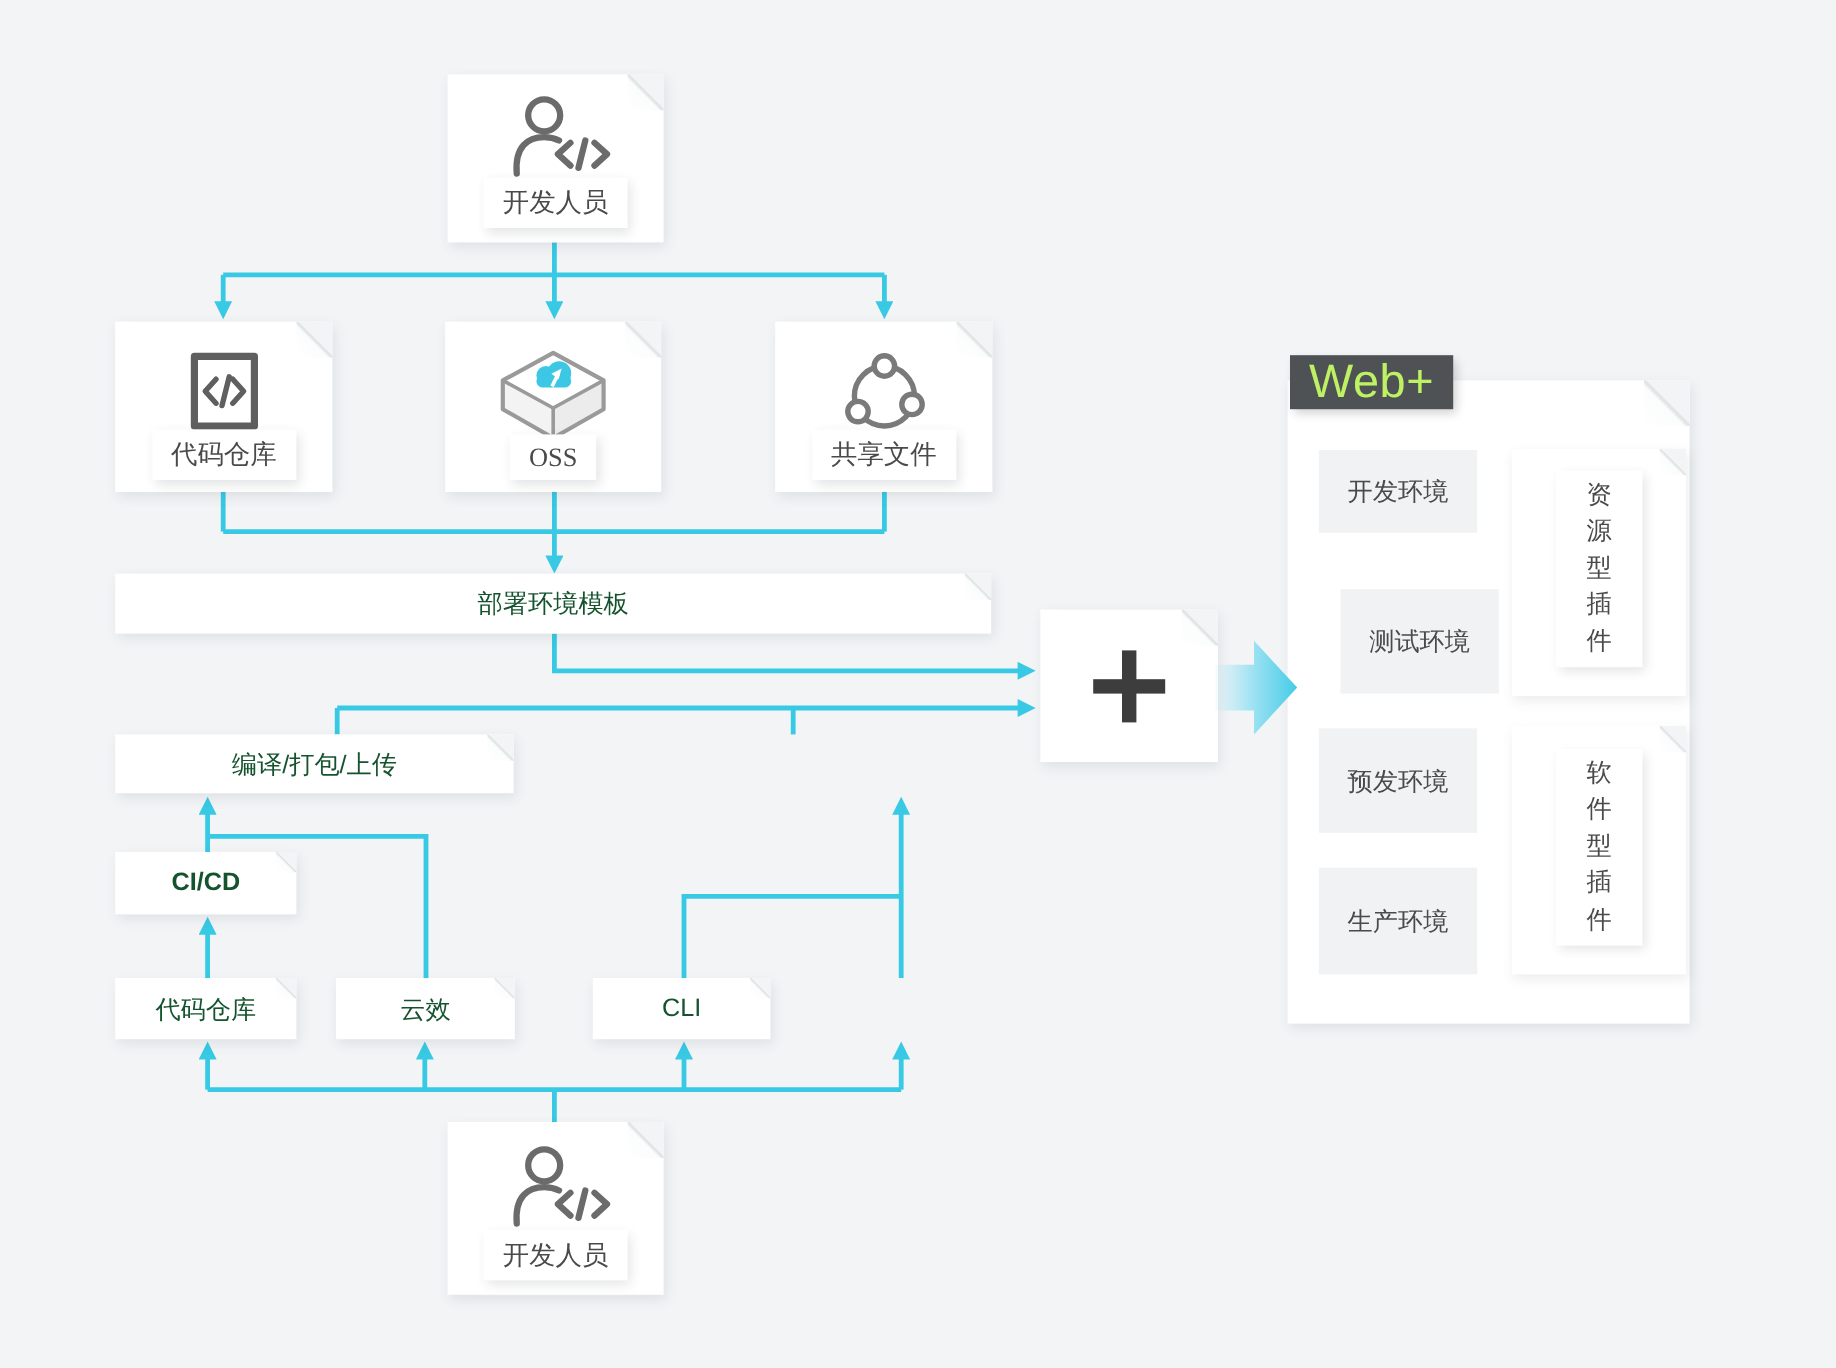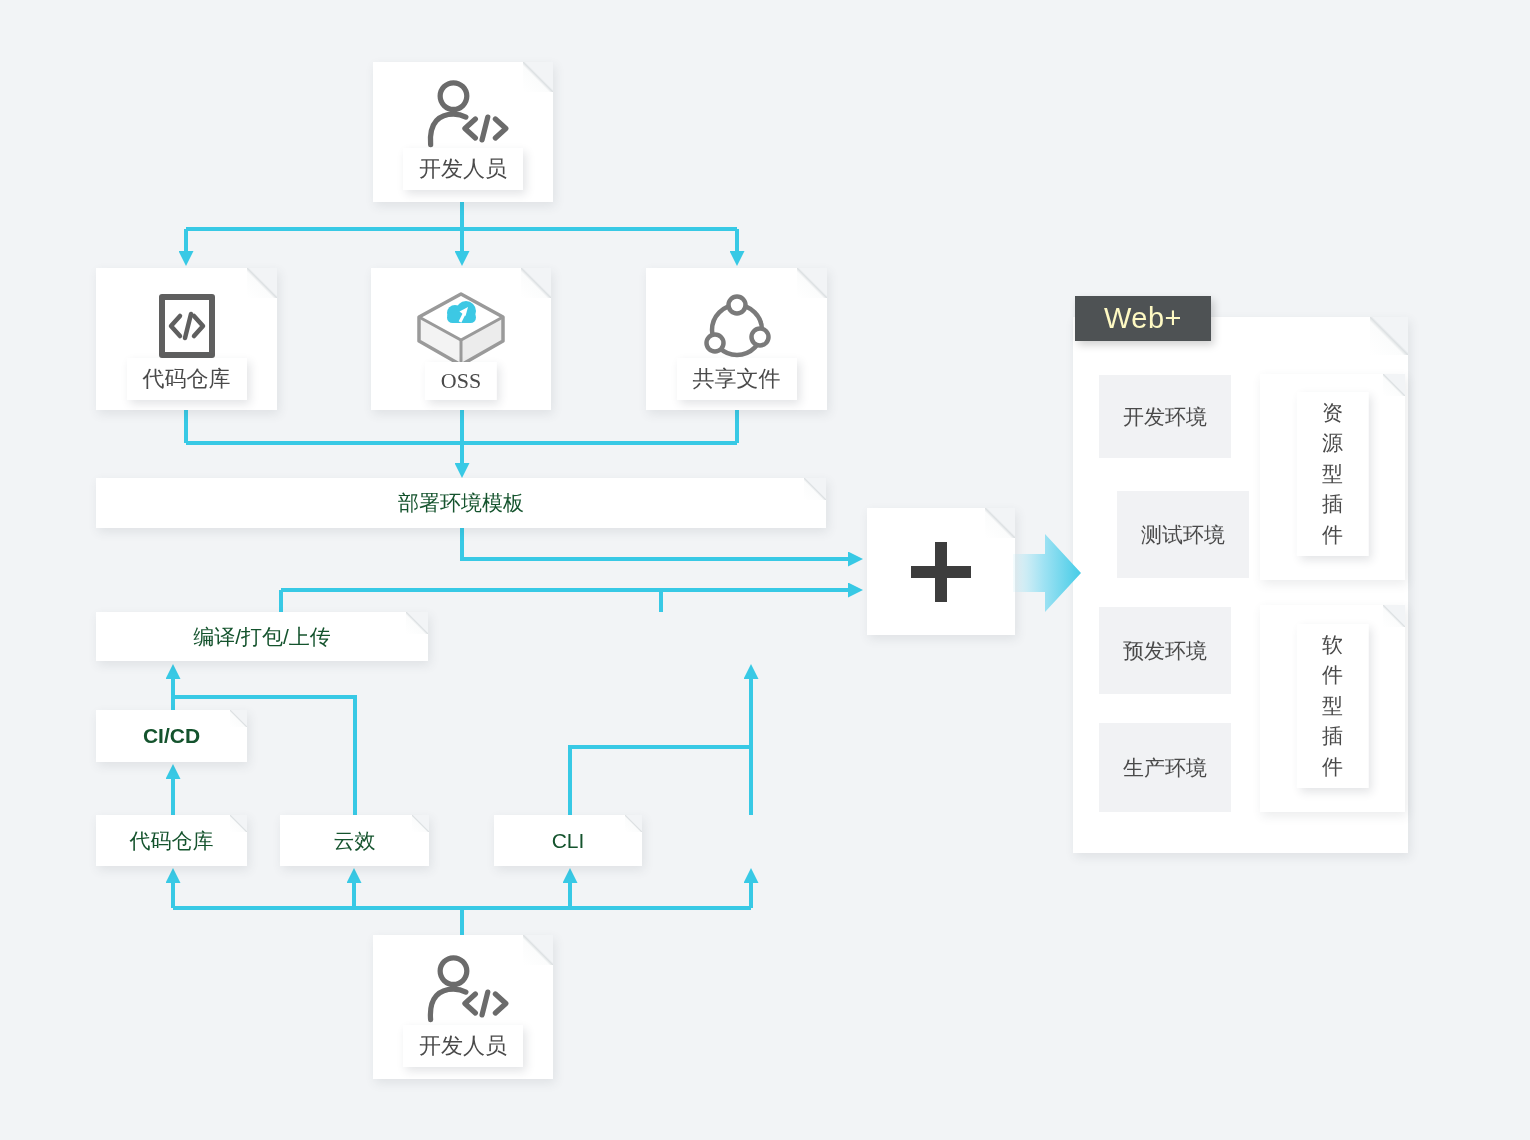--- a/index.html
+++ b/index.html
@@ -17,22 +17,22 @@
   .tag{position:absolute;left:50%;transform:translateX(-50%);background:#fff;
     padding:6px 16px;font-size:22px;color:#4a4a4a;white-space:nowrap;
     box-shadow:3px 4px 9px rgba(40,50,60,.13);z-index:3;}
   .bar{display:flex;align-items:center;justify-content:center;
     font-size:21px;color:#14532d;}
   .icon{position:absolute;left:50%;transform:translateX(-50%);z-index:2;}
   .plus-glyph{position:absolute;left:50%;top:50%;width:60px;height:60px;transform:translate(-50%,-50%);}
   .plus-glyph::before,.plus-glyph::after{content:'';position:absolute;background:#3d3d3d;}
   .plus-glyph::before{left:24px;top:0;width:12px;height:60px;}
   .plus-glyph::after{left:0;top:24px;width:60px;height:12px;}
-  .badge{position:absolute;background:#4e5254;color:#fef9c3;display:flex;align-items:center;
-    justify-content:center;font-size:29px;letter-spacing:.5px;z-index:4;
+  .badge{position:absolute;background:#4e5254;color:#bef264;display:flex;align-items:center;
+    justify-content:center;font-size:39px;letter-spacing:.5px;z-index:4;
     box-shadow:3px 4px 8px rgba(0,0,0,.18);}
   .env{position:absolute;background:#f1f2f4;display:flex;align-items:center;justify-content:center;
     font-size:21px;color:#4a4a4a;z-index:2;}
   .plug-tag{white-space:pre-line;text-align:center;line-height:1.45;font-size:21px;}
   .panel{z-index:1;}
   .big-arrow{z-index:4;}
 </style>
 </head>
 <body>
 
@@ -173,21 +173,21 @@
     <span class="plus-glyph"></span>
   </div>
 
   <svg class="abs big-arrow" style="left:1008px;top:530px;" width="74" height="86" viewBox="0 0 74 86">
     <polygon points="5,24 37,24 37,4 73,43 37,82 37,62 5,62" fill="url(#bgrad)"></polygon>
   </svg>
 
   <div class="card panel fold fold-xl" style="left:1073px;top:317px;width:335px;height:536px;"></div>
   <div class="badge" style="left:1075px;top:296px;width:136px;height:45px;">Web+</div>
 
-  <div class="env" style="left:1099px;top:375px;width:132px;height:83px;">
+  <div class="env" style="left:1099px;top:375px;width:132px;height:69px;">
     <span>开发环境</span>
   </div>
   <div class="env" style="left:1117px;top:491px;width:132px;height:87px;">
     <span>测试环境</span>
   </div>
   <div class="env" style="left:1099px;top:607px;width:132px;height:87px;">
     <span>预发环境</span>
   </div>
   <div class="env" style="left:1099px;top:723px;width:132px;height:89px;">
     <span>生产环境</span>

